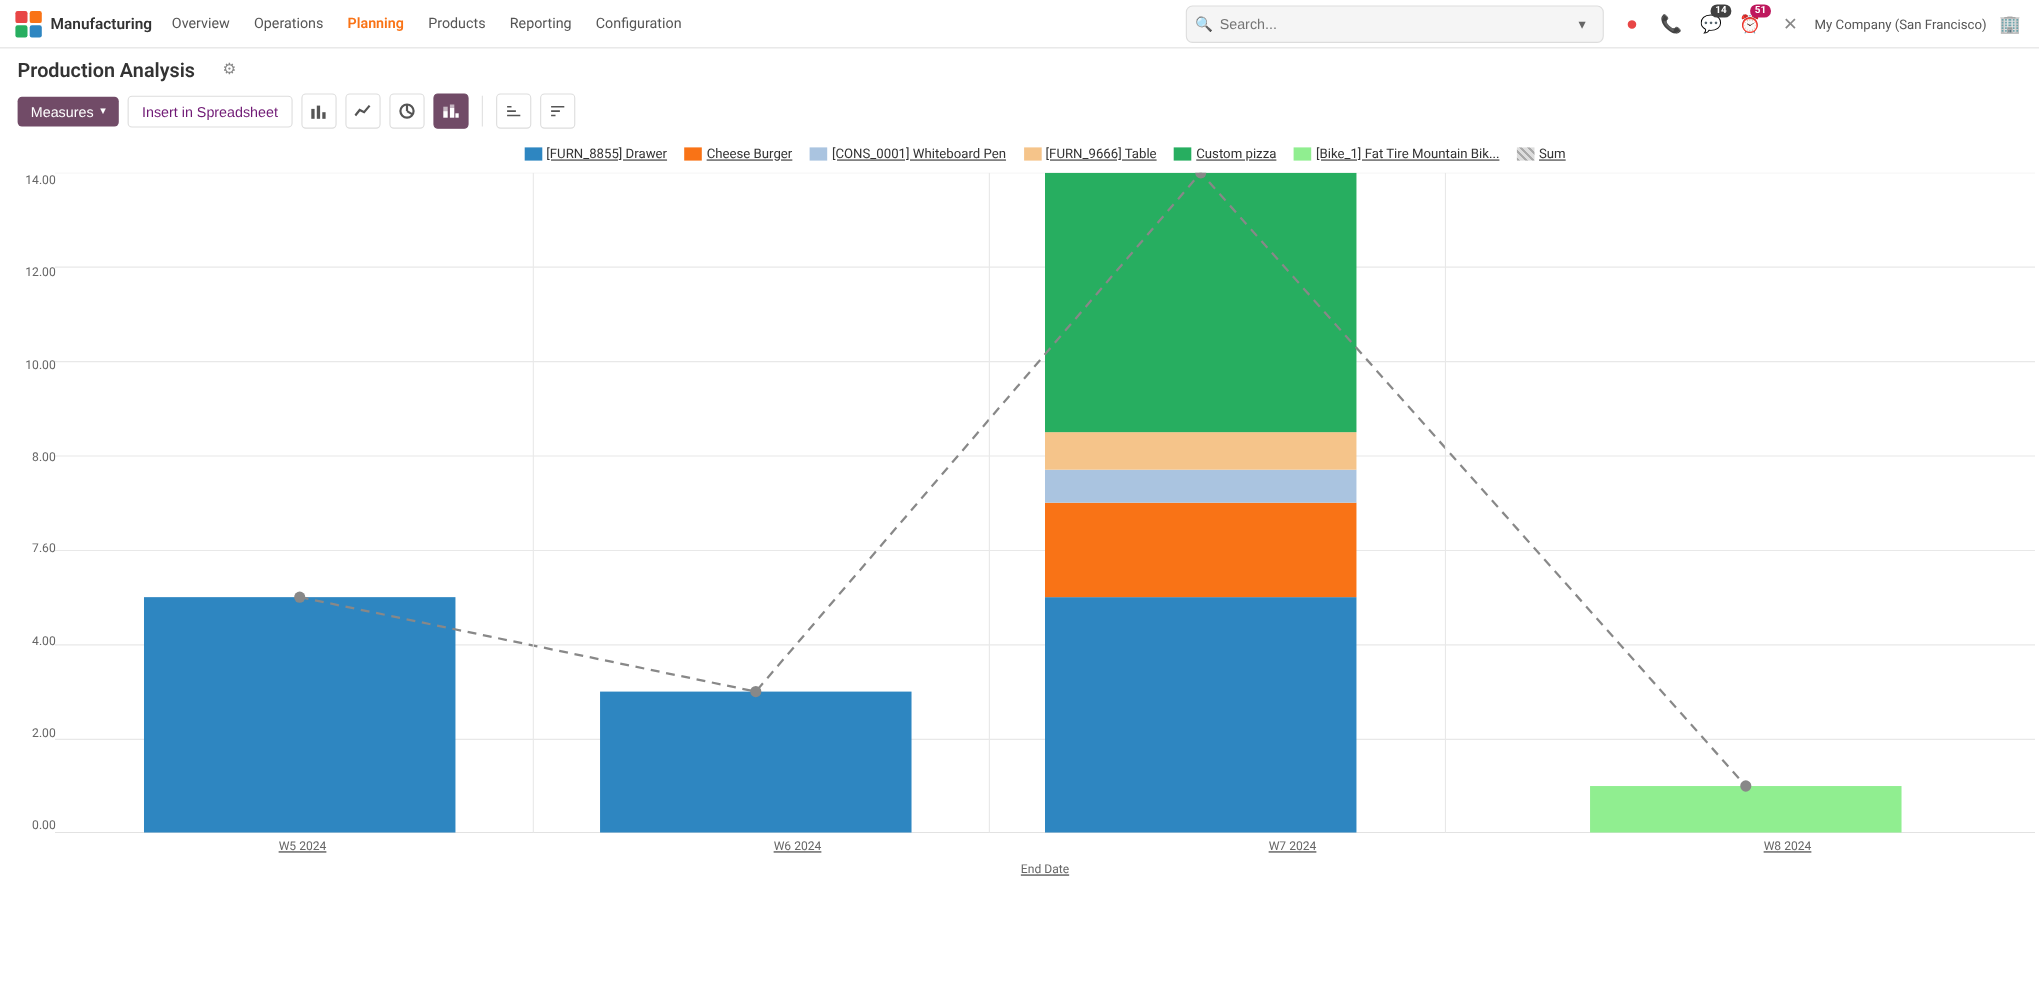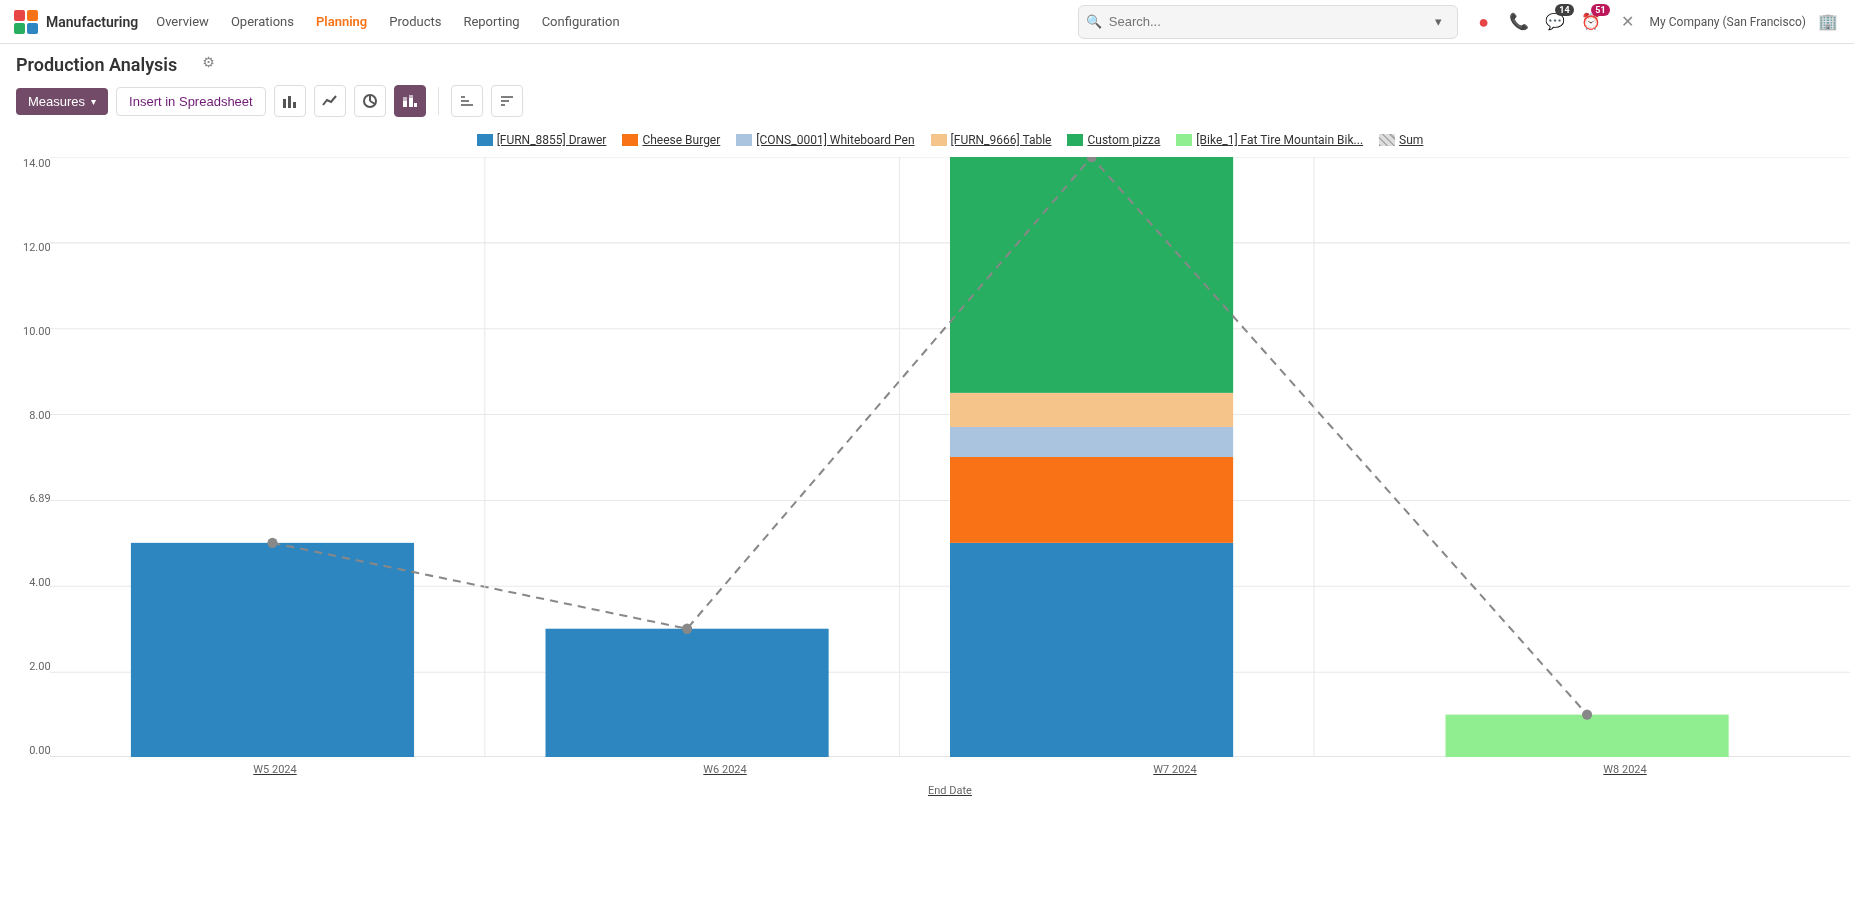--- a/index.html
+++ b/index.html
@@ -205,21 +205,21 @@
       <span>Sum</span>
     </div>
   </div>
 
   <div class="chart-area">
     <div class="y-labels">
       <span>14.00</span>
       <span>12.00</span>
       <span>10.00</span>
       <span>8.00</span>
-      <span>6.89</span>
+      <span>7.60</span>
       <span>4.00</span>
       <span>2.00</span>
       <span>0.00</span>
     </div>
 
     <svg class="chart-svg" viewBox="0 0 1780 580" preserveAspectRatio="none">
 
       <line x1="0" y1="0" x2="1780" y2="0" stroke="#e8e8e8" stroke-width="1"></line>
       <line x1="0" y1="83" x2="1780" y2="83" stroke="#e8e8e8" stroke-width="1"></line>
       <line x1="0" y1="166" x2="1780" y2="166" stroke="#e8e8e8" stroke-width="1"></line>

